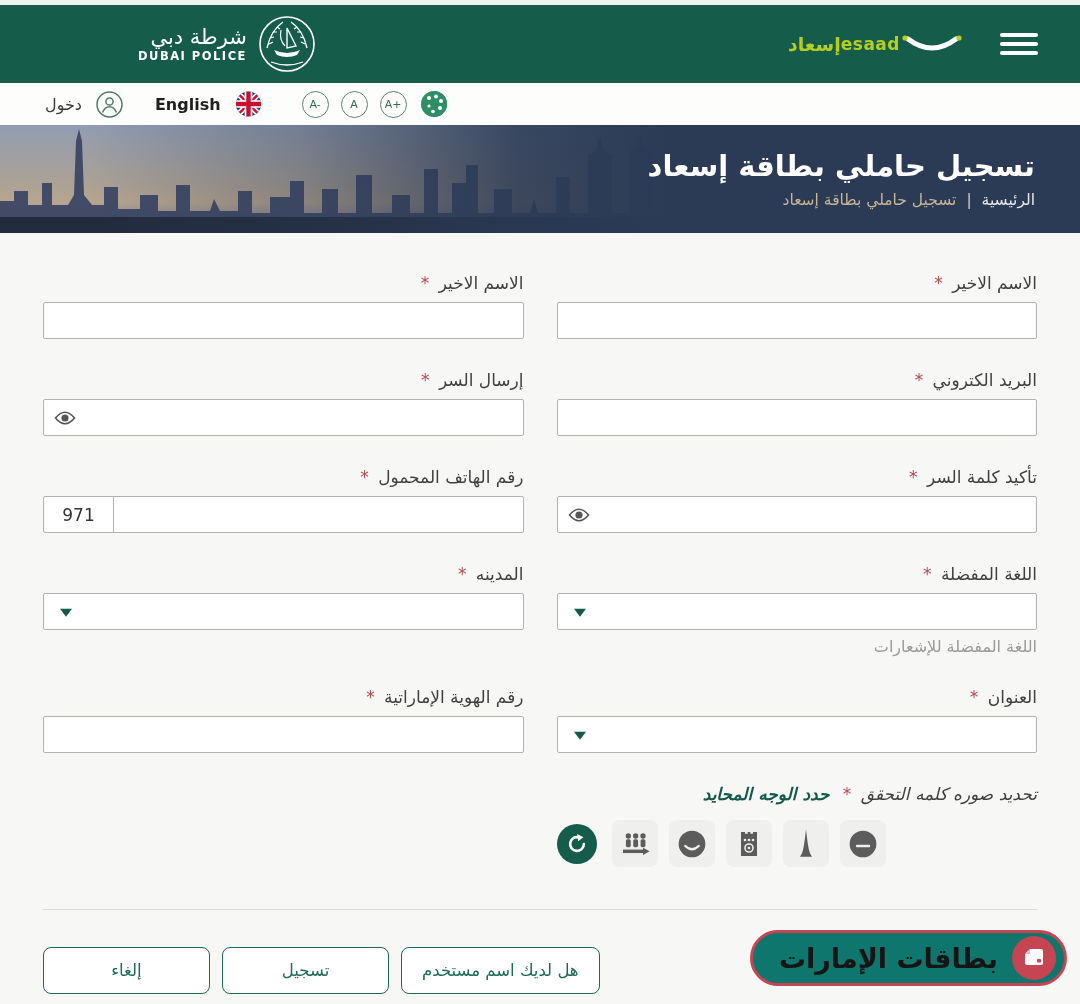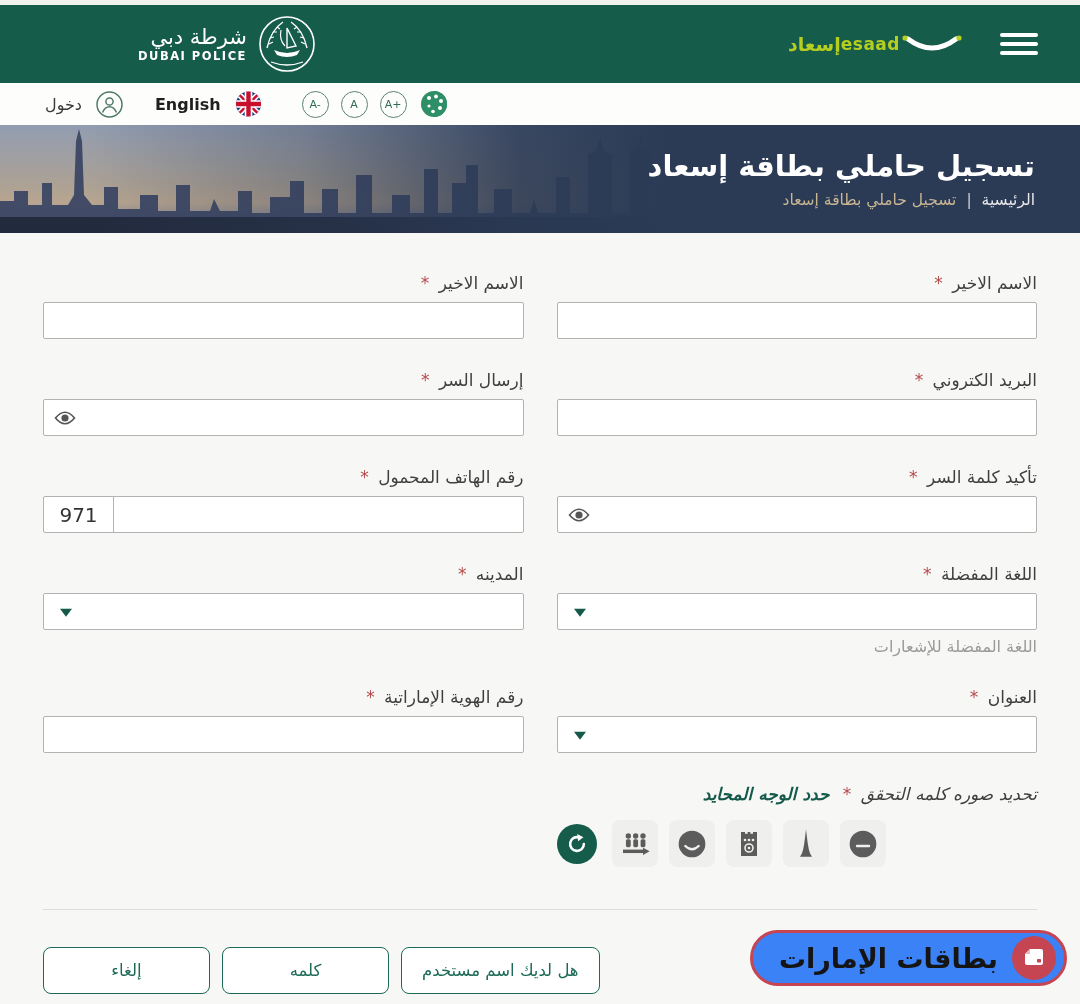--- a/index.html
+++ b/index.html
@@ -69,42 +69,42 @@
     width:100%; height:100%; border:none; outline:none; background:transparent;
     font-size:16px; color:#333; padding:0 12px; font-family:inherit;
   }
   .eye-btn { position:absolute; left:10px; top:50%; transform:translateY(-50%); cursor:pointer; display:flex; }
   .select-box { cursor:pointer; }
   .caret { position:absolute; left:16px; top:50%; transform:translateY(-40%);
     width:0; height:0; border-left:6px solid transparent; border-right:6px solid transparent;
     border-top:8px solid #14594a; }
   .phone-box { display:flex; direction:ltr; }
   .phone-prefix { width:70px; border-right:1px solid #b3b3b3; display:flex; align-items:center; justify-content:center;
-    font-size:20px; color:#333; }
+    font-size:17px; color:#333; }
   .phone-box input { flex:1; }
   .helper-text { display:block; font-size:16px; color:#9a9a9a; margin-top:7px; text-align:right; }
   
   .captcha-label-row { font-size:17px; color:#3f3f3f; margin-bottom:16px;font-style:italic; }
   .captcha-instruction { color:#14594a; font-weight:bold; margin-right:8px; }
   .captcha-row { display:flex; direction:ltr; gap:11px; align-items:center; justify-content:flex-start; margin-right:2px; }
   .captcha-refresh { width:40px; height:40px; border-radius:50%; background:#155c4b; border:none;
     display:flex; align-items:center; justify-content:center; cursor:pointer; margin-right:4px; }
   .captcha-tile { width:46px; height:47px; border-radius:8px; background:#efefee; border:none;
     display:flex; align-items:center; justify-content:center; cursor:pointer; }
   
   .divider { border:none; border-top:1px solid #dcdcda; margin:42px 0 0; }
   .actions { display:flex; direction:ltr; gap:12px; margin-top:37px; }
   .action-btn {
     min-width:167px; height:47px; background:#fff; border:1.5px solid #1d6b57; border-radius:8px;
     color:#1d6b57; font-size:16.5px; font-family:inherit; cursor:pointer; padding:0 20px;
   }
   
   .watermark {
     position:absolute; right:13px; bottom:18px; height:56px;
-    background:#3b82f6; border:3px solid #c64553; border-radius:30px;
+    background:#0f766e; border:3px solid #c64553; border-radius:30px;
     display:flex; align-items:center; direction:ltr; padding:0 8px 0 26px; gap:14px;
   }
   .wm-text { font-size:27px; font-weight:bold; color:#151515; }
   .wm-icon { width:44px; height:44px; border-radius:50%; background:#c64553;
     display:flex; align-items:center; justify-content:center; }
 </style>
 </head>
 <body>
 
 <div class="top-strip"></div>
@@ -378,21 +378,21 @@
           </svg>
         </button>
       </div>
     </div>
   </div>
 
   <hr class="divider">
 
   <div class="actions">
     <button class="action-btn">إلغاء</button>
-    <button class="action-btn">كلمه</button>
+    <button class="action-btn">تسجيل</button>
     <button class="action-btn">هل لديك اسم مستخدم</button>
   </div>
 </main>
 
 <div class="watermark">
   <span class="wm-text">بطاقات الإمارات</span>
   <span class="wm-icon">
     <svg width="26" height="26" viewBox="0 0 26 26">
       <path d="M4 9 L9 4 H20 a2 2 0 0 1 2 2 V18 a2 2 0 0 1 -2 2 H6 a2 2 0 0 1 -2 -2 Z" fill="#fff"></path>
       <path d="M4 9 L9 4 L9 9 Z" fill="#e6b9bf"></path>

